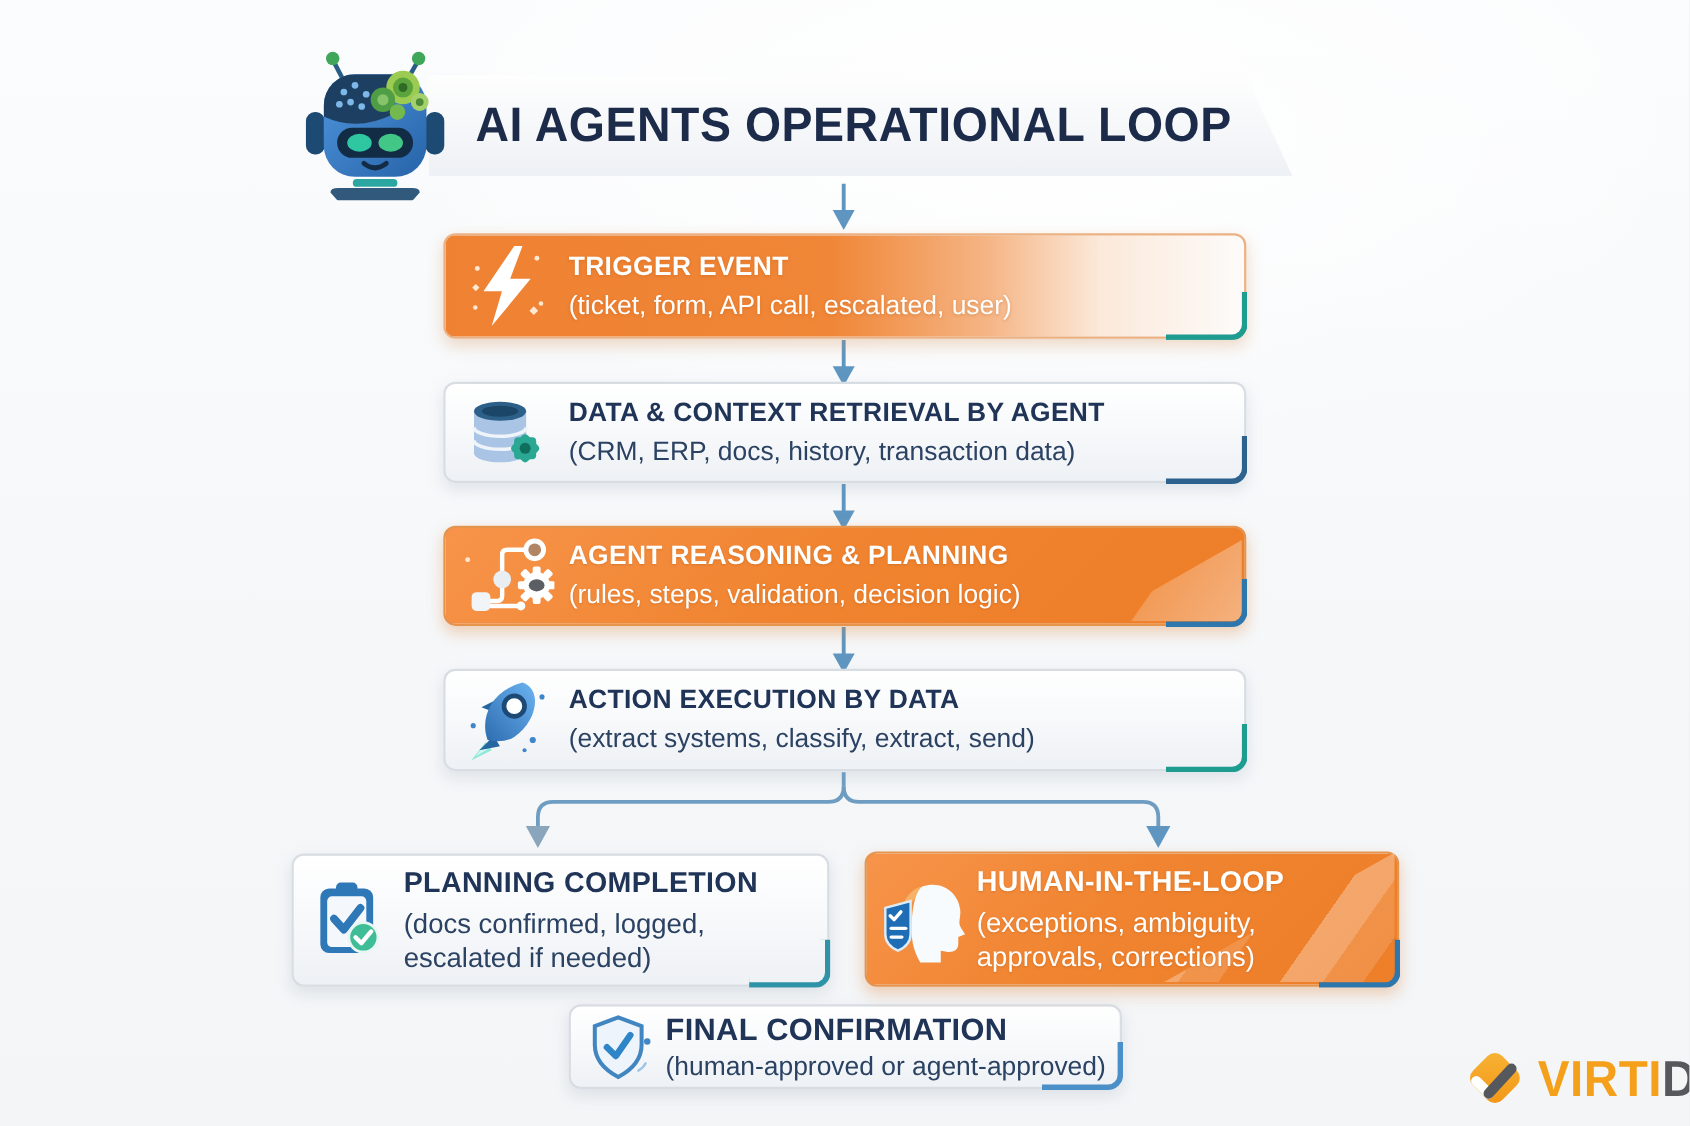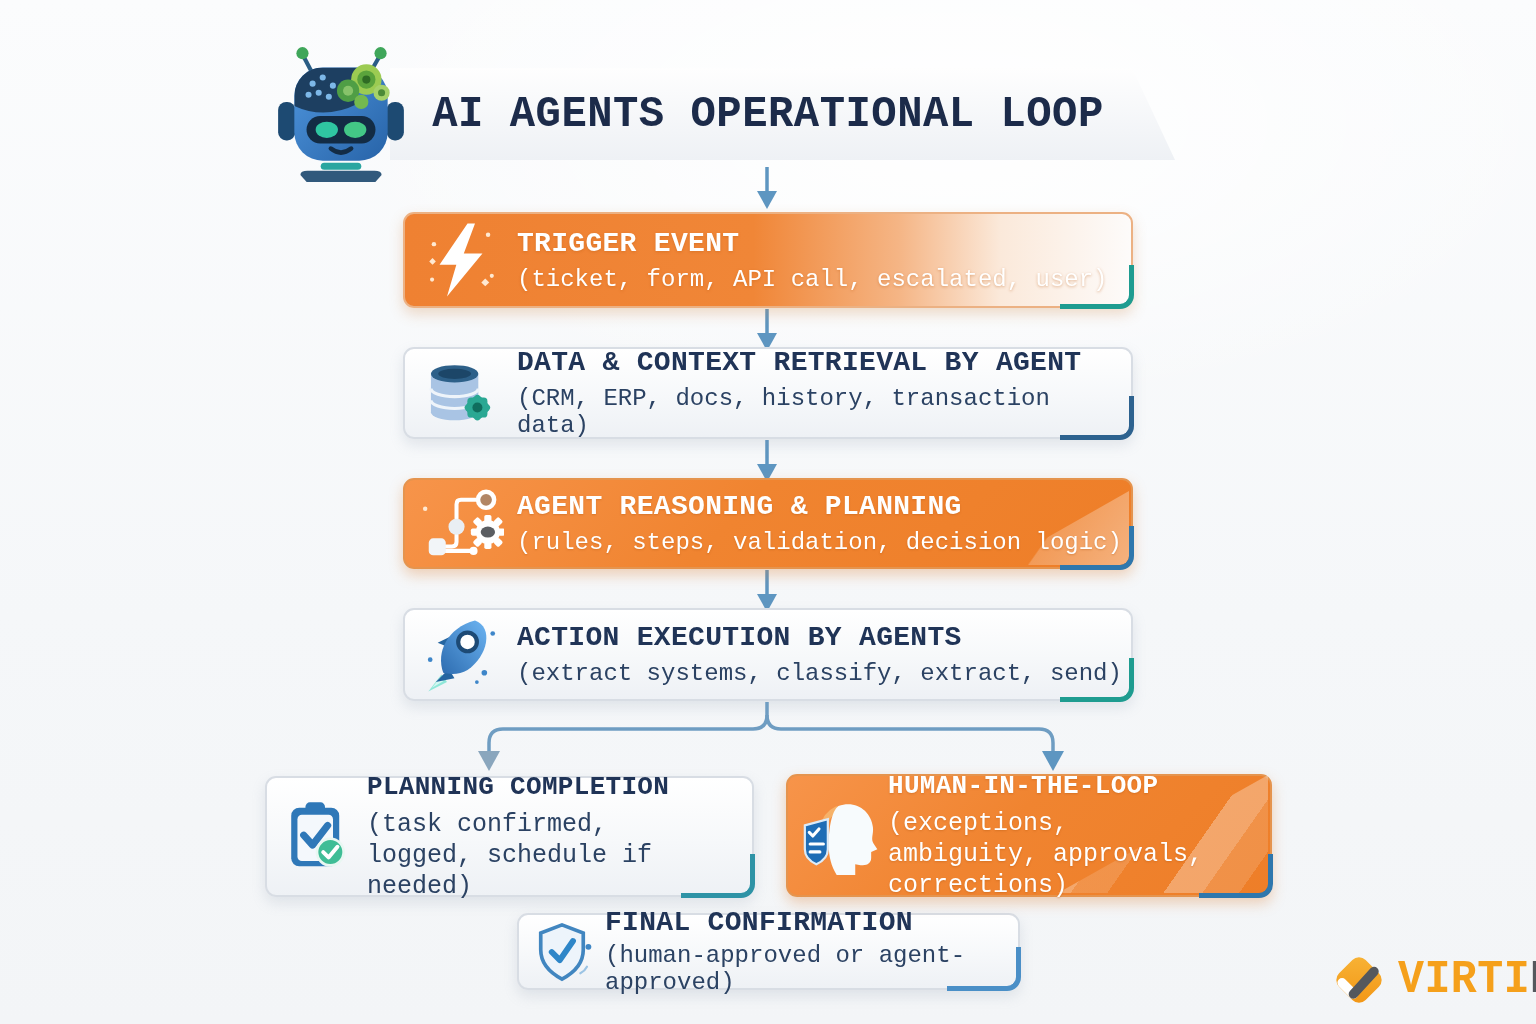--- a/index.html
+++ b/index.html
@@ -1,42 +1,42 @@
 <!DOCTYPE html>
 <html><head>
 <meta charset="utf-8">
 <style>
   * { margin:0; padding:0; box-sizing:border-box; }
   html,body { background:#eef0f2; }
   .canvas {
     position:relative; width:1536px; height:1024px; overflow:hidden;
     background: radial-gradient(ellipse 900px 420px at 62% 12%, #ffffff 0%, rgba(255,255,255,0) 70%),
                 linear-gradient(180deg, #fbfcfd 0%, #f5f7f9 60%, #f3f5f7 100%);
-    font-family:Liberation Mono, monospace;
+    font-family:Liberation Sans, sans-serif;
   }
   
   .banner {
     position:absolute; left:390px; top:68px; width:785px; height:92px;
     background: linear-gradient(180deg, #fefefe 0%, #eef1f5 100%);
     clip-path: polygon(0 0, 742px 0, 785px 100%, 0 100%);
     box-shadow: 0 4px 10px rgba(150,160,175,.25);
     display:flex; align-items:center;
   }
   .banner h1 {
     padding-left:44px; font-size:44px; font-weight:bold; color:#1c2b4a;
     letter-spacing:.5px; transform:scaleX(.96); transform-origin:left center; white-space:nowrap;
   }
   .robot { position:absolute; left:270px; top:38px; width:142px; height:144px; z-index:3; }
   
   .box {
     position:absolute; border-radius:11px; display:flex; align-items:center;
   }
   .box .icon-wrap { flex:0 0 112px; display:flex; align-items:center; justify-content:center; }
   .box .txt { display:flex; flex-direction:column; gap:7px; position:relative; z-index:2; }
-  .t { font-size:28px; font-weight:bold; letter-spacing:.3px; }
+  .t { font-size:24px; font-weight:bold; letter-spacing:.3px; }
   .s { font-size:24px; }
   .light-box {
     background: linear-gradient(180deg, #ffffff 0%, #f6f8fa 55%, #eef1f5 100%);
     border:2px solid #d8dde4;
     box-shadow: 0 6px 14px rgba(135,150,168,.20);
   }
   .light-box .t { color:#203457; }
   .light-box .s { color:#2b4263; }
   .orange-box {
     background: linear-gradient(135deg, #f7944a 0%, #f08430 45%, #ee7e28 100%);
@@ -259,21 +259,21 @@
         <circle cx="52" cy="31" r="10" fill="#ffffff" stroke="#1d4a75" stroke-width="4.5"></circle>
         <g fill="#3e86c9">
             <circle cx="70" cy="64" r="3"></circle>
             <circle cx="12" cy="50" r="2.5"></circle>
             <circle cx="79" cy="22" r="2.5"></circle>
             <circle cx="62" cy="74" r="2"></circle>
           </g>
       </svg>
     </div>
     <div class="txt">
-      <div class="t">ACTION EXECUTION BY AGENTS</div>
+      <div class="t">ACTION EXECUTION BY DATA</div>
       <div class="s">(extract systems, classify, extract, send)</div>
     </div>
     <span class="corner teal"></span>
   </div>
 
   <svg class="split" viewBox="0 0 600 78">
     <g stroke="#6f9dc2" stroke-width="3.5" fill="none">
       <path d="M297,2 V15"></path>
       <path d="M297,15 Q297,29 283,29 H33 Q19,29 19,43 V52"></path>
       <path d="M297,15 Q297,29 311,29 H569 Q583,29 583,43 V52"></path>
@@ -288,21 +288,21 @@
         <rect x="16" y="13" width="54" height="66" rx="9" fill="#2f78b8"></rect>
         <rect x="23" y="21" width="40" height="52" rx="5" fill="#f4f8fc"></rect>
         <rect x="32" y="7" width="22" height="13" rx="5" fill="#2f78b8"></rect>
         <polyline points="30,44 40,55 57,33" stroke="#2f78b8" stroke-width="8" fill="none" stroke-linecap="round" stroke-linejoin="round"></polyline>
         <circle cx="60" cy="63" r="15" fill="#3fbd96" stroke="#e9f7f2" stroke-width="3"></circle>
         <polyline points="52,63 58,69 68,57" stroke="#ffffff" stroke-width="4.5" fill="none" stroke-linecap="round" stroke-linejoin="round"></polyline>
       </svg>
     </div>
     <div class="txt" style="max-width:330px">
       <div class="t">PLANNING COMPLETION</div>
-      <div class="s">(task confirmed, logged, schedule if needed)</div>
+      <div class="s">(docs confirmed, logged, escalated if needed)</div>
     </div>
     <span class="corner cyan"></span>
   </div>
 
   <div class="box light-box final" style="left:517px; top:913px; width:503px; height:77px;">
     <div class="icon-wrap">
       <svg width="66" height="66" viewBox="0 0 90 90">
         <path d="M45,8 L74,19 V42 C74,60 62,73 45,82 C28,73 16,60 16,42 V19 Z" fill="#edf4fb" stroke="#4186c0" stroke-width="5"></path>
         <polyline points="31,45 42,56 60,30" stroke="#2e86c8" stroke-width="8" fill="none" stroke-linecap="round" stroke-linejoin="round"></polyline>
         <circle cx="81" cy="38" r="4" fill="#3f87c5"></circle>

